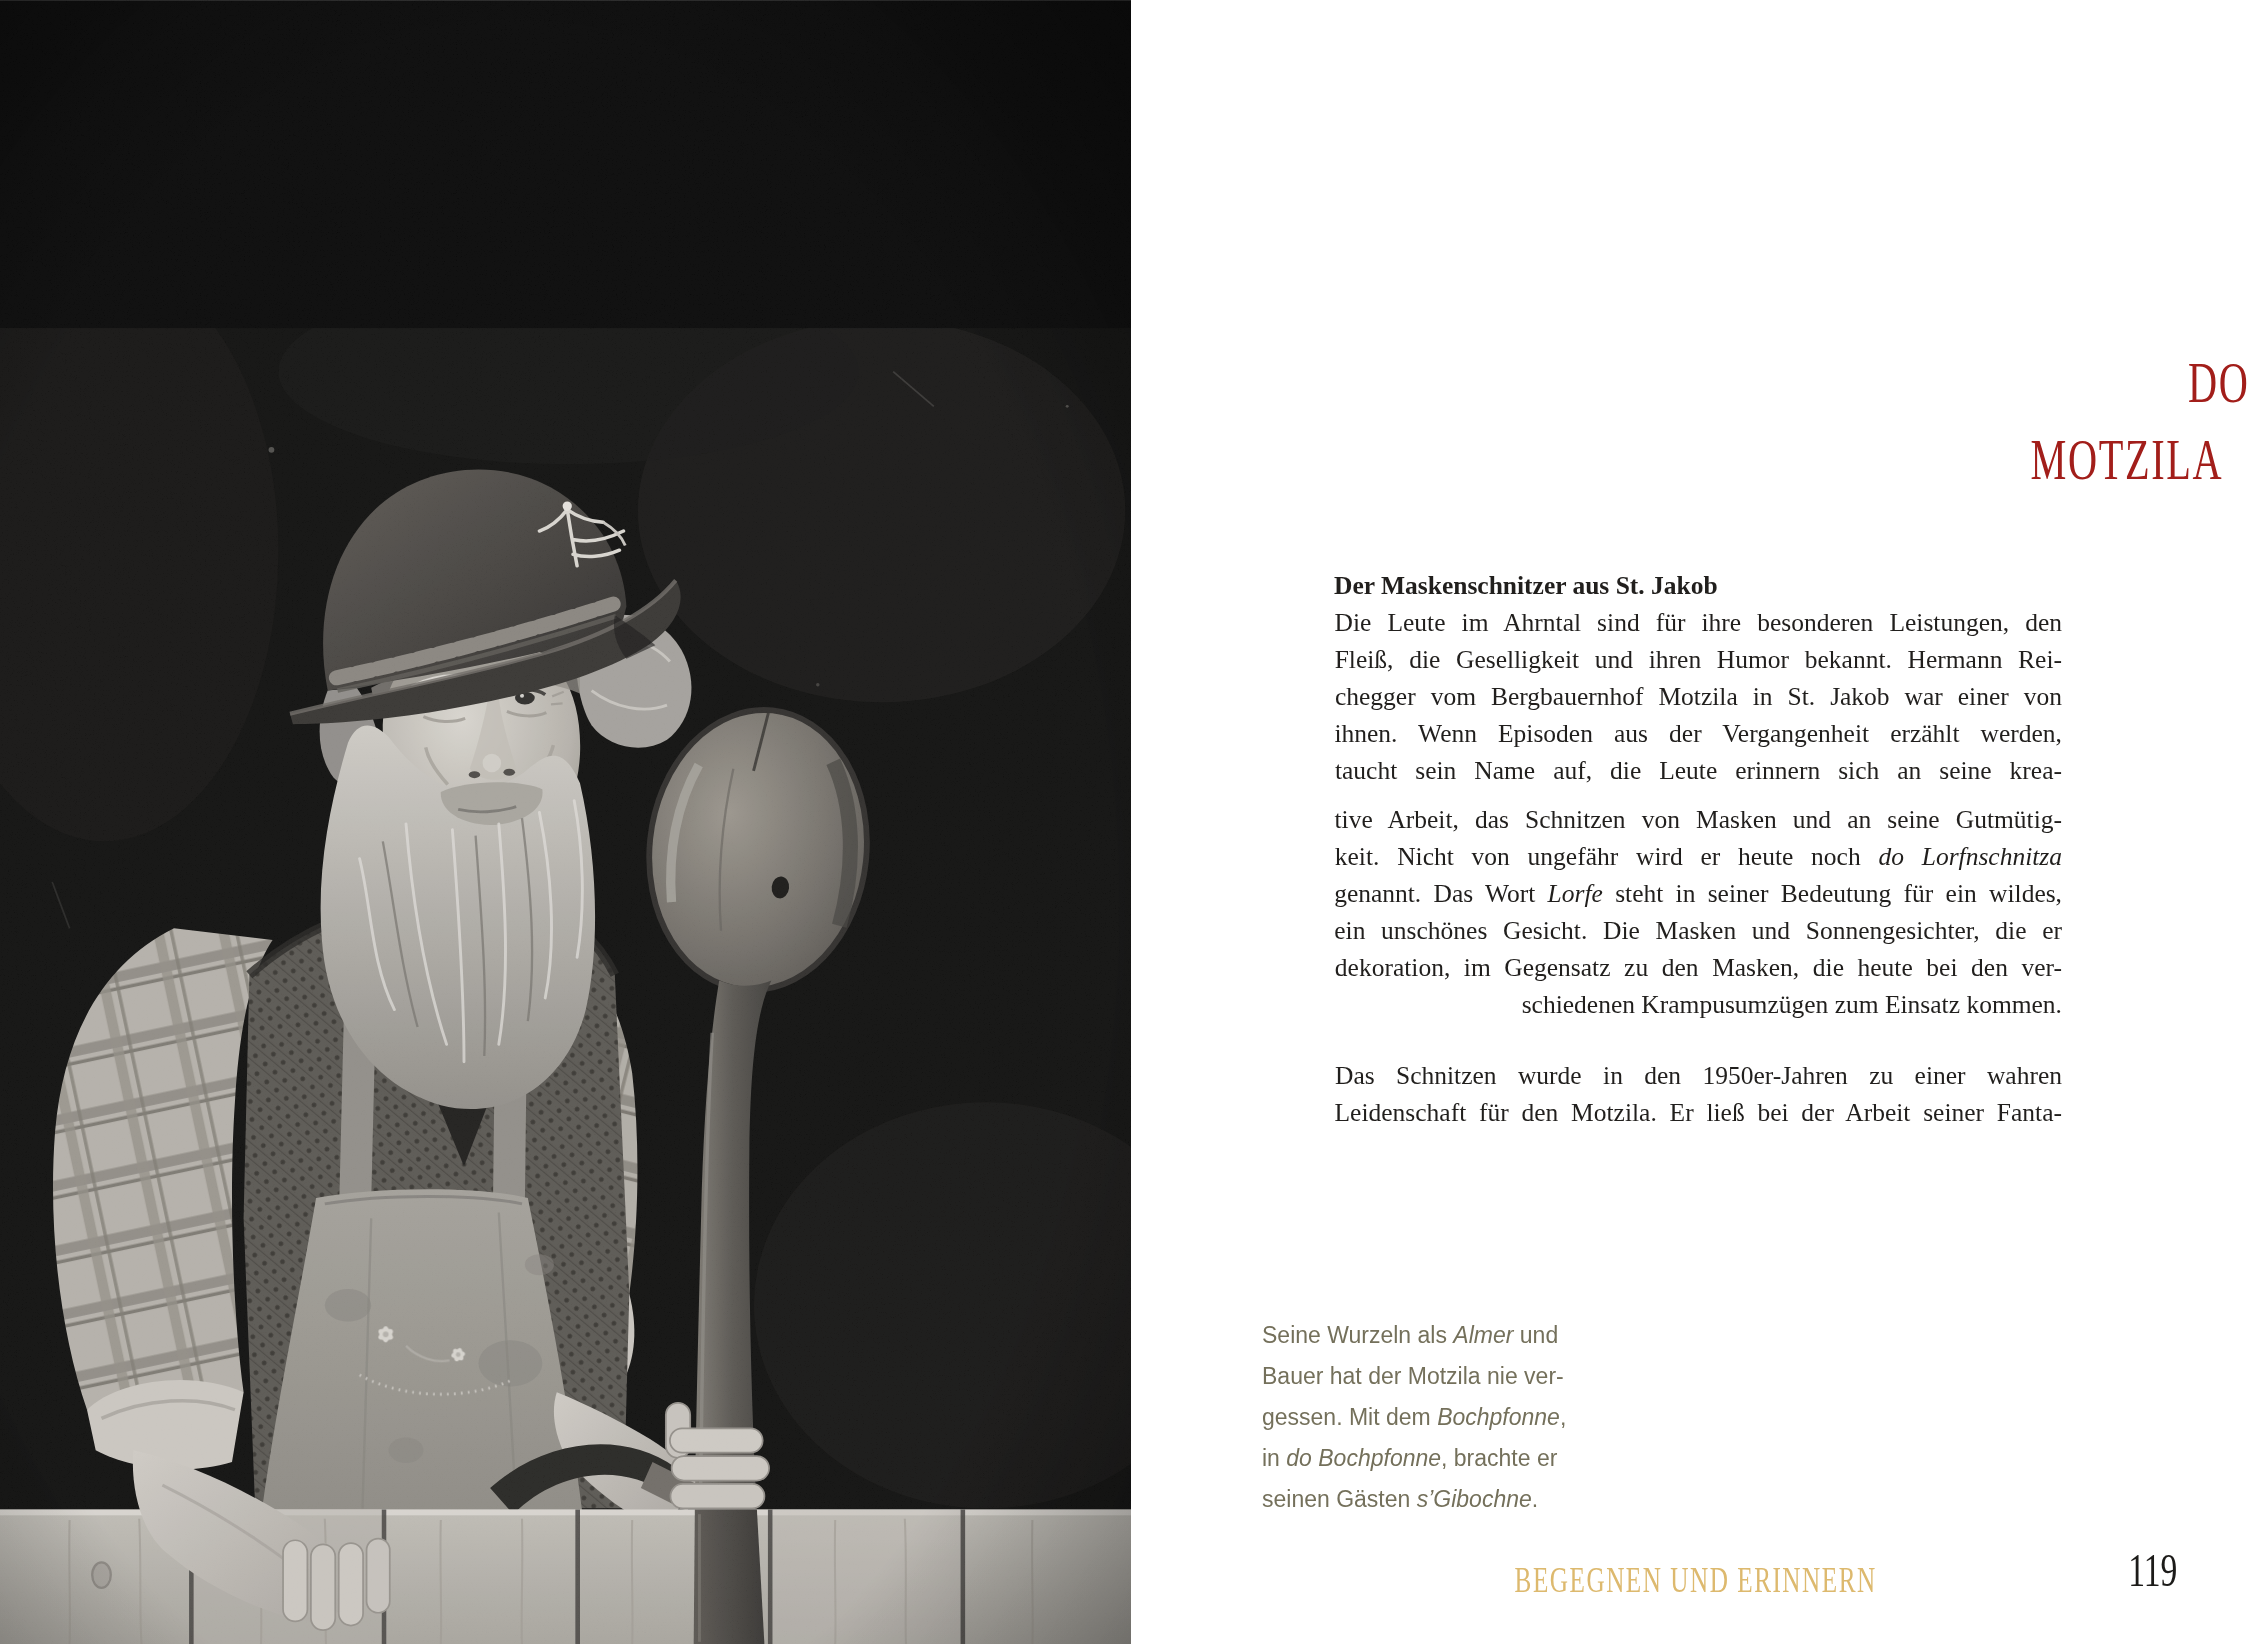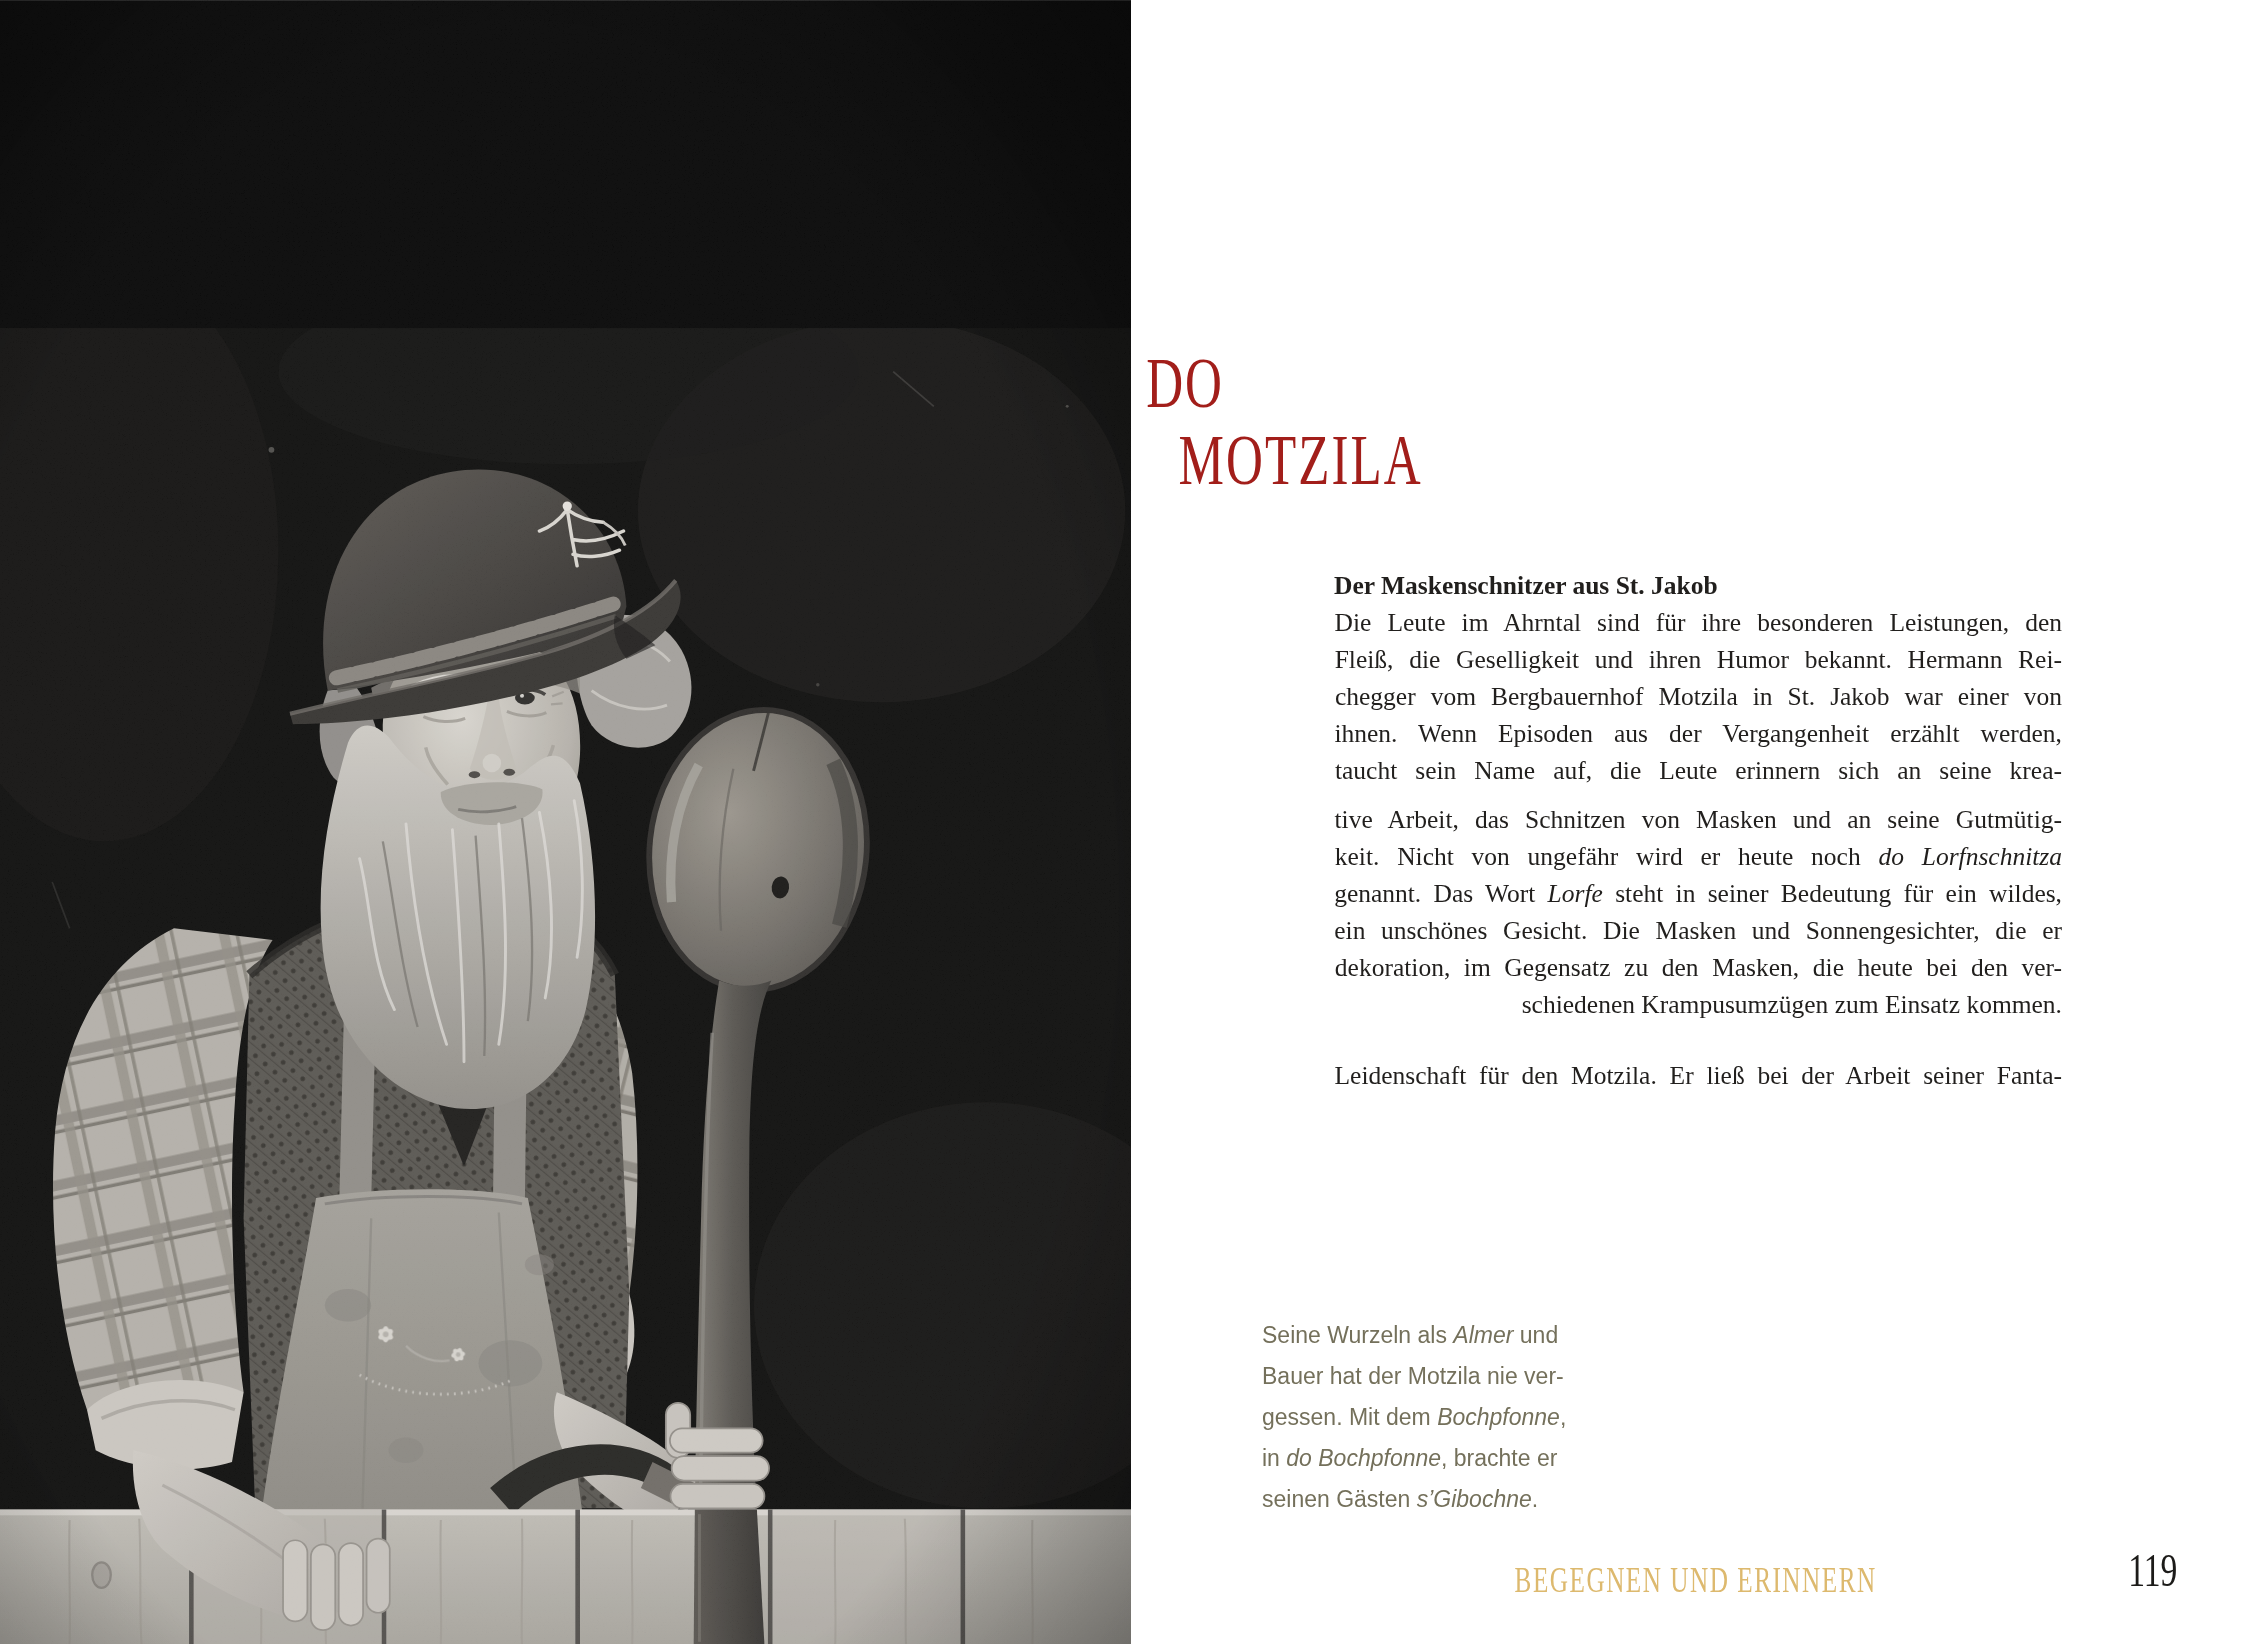--- a/index.html
+++ b/index.html
@@ -7,22 +7,22 @@
     --gold:#DDB96E;
     --olive:#74705B;
     --ink:#211F1D;
   }
   html,body{margin:0;padding:0;background:#ffffff;}
   #page{position:relative;width:2261px;height:1645px;background:#ffffff;overflow:hidden;
         font-family:"Liberation Serif","DejaVu Serif",serif;}
   #photo-panel{position:absolute;left:0;top:0;width:1131px;height:1645px;}
   #right-page{position:absolute;left:1131px;top:0;width:1130px;height:1645px;background:#ffffff;}
 
-  .title{position:absolute;left:0;top:345px;width:100%;text-align:left;
-         font-size:71px;line-height:77px;letter-spacing:.04em;color:var(--red);}
+  .title{position:absolute;left:0;top:345px;width:100%;text-align:right;
+         font-size:56px;line-height:77px;letter-spacing:.04em;color:var(--red);}
   .title .ln{display:inline-block;transform:scaleX(.72);transform-origin:50% 50%;}
 
   .heading{position:absolute;left:203px;top:567px;width:728px;
            font-weight:bold;font-size:25.5px;line-height:37px;color:var(--ink);}
 
   .para{position:absolute;left:203px;width:728px;font-size:25.5px;line-height:37px;color:var(--ink);text-align:right;}
   #para-1{top:604px;}
   #para-2{top:1057px;}
   .tl{white-space:nowrap;}
   .para em{font-style:italic;}
@@ -339,20 +339,21 @@
         <div class="tl fit" style="word-spacing: 11.6px;"><span>taucht sein Name auf, die Leute erinnern sich an seine krea-</span></div>
         <div class="tl fit" style="word-spacing: 9.7px; margin-top: 12px;"><span>tive Arbeit, das Schnitzen von Masken und an seine Gutmütig-</span></div>
         <div class="tl fit" style="word-spacing: 11.4px;"><span>keit. Nicht von ungefähr wird er heute noch </span><em>do Lorfnschnitza</em></div>
         <div class="tl fit" style="word-spacing: 5.9px;"><span>genannt. Das Wort </span><em>Lorfe</em><span> steht in seiner Bedeutung für ein wildes,</span></div>
         <div class="tl fit" style="word-spacing: 9.3px;"><span>ein unschönes Gesicht. Die Masken und Sonnengesichter, die er</span></div>
         <div class="tl fit" style="word-spacing: 7.2px;"><span>dekoration, im Gegensatz zu den Masken, die heute bei den ver-</span></div>
         <div class="tl"><span>schiedenen Krampusumzügen zum Einsatz kommen.</span></div>
       </div>
 
     <div class="para" id="para-2">
+        <div class="tl fit" style="word-spacing: 15px;"><span>Das Schnitzen wurde in den 1950er-Jahren zu einer wahren</span></div>
         <div class="tl fit" style="word-spacing: 6.4px;"><span>Leidenschaft für den Motzila. Er ließ bei der Arbeit seiner Fanta-</span></div>
       </div>
 
     <div class="caption">
         <div class="tl"><span>Seine Wurzeln als </span><em>Almer</em><span> und</span></div>
         <div class="tl"><span>Bauer hat der Motzila nie ver-</span></div>
         <div class="tl"><span>gessen. Mit dem </span><em>Bochpfonne</em><span>,</span></div>
         <div class="tl"><span>in </span><em>do Bochpfonne</em><span>, brachte er</span></div>
         <div class="tl"><span>seinen Gästen </span><em>s’Gibochne</em><span>.</span></div>
       </div>

